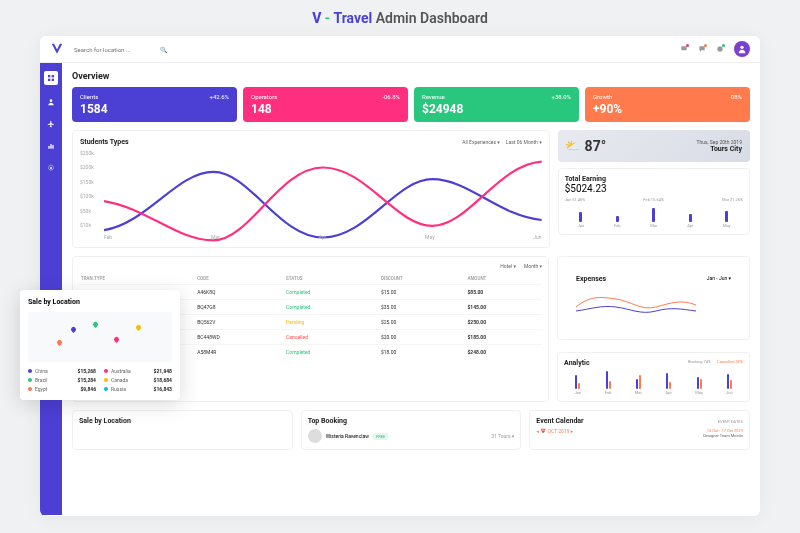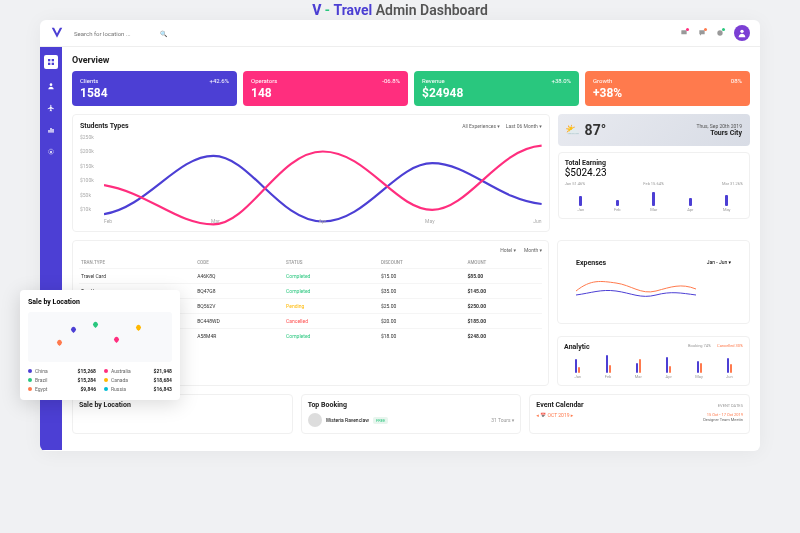--- a/index.html
+++ b/index.html
@@ -1,22 +1,22 @@
 <!DOCTYPE html>
 <html><head>
 <meta charset="utf-8">
 <style>
 *{margin:0;padding:0;box-sizing:border-box;font-family:-apple-system,BlinkMacSystemFont,'Segoe UI',Roboto,sans-serif}
 body{background:#f0f1f3;width:800px;height:533px;overflow:hidden;font-size:8px}
-.page-title{text-align:center;padding:2px 0;font-size:14px;font-weight:600}
+.page-title{text-align:center;padding:10px 0;font-size:14px;font-weight:600}
 .page-title .v-logo{color:#4c3fd4;font-weight:800}
 .page-title .dash{color:#29c77e}
 .page-title .travel{color:#4c3fd4;font-weight:700}
 .page-title .admin{color:#555}
-.app{background:#fff;border-radius:6px;margin:0 40px;box-shadow:0 2px 20px rgba(0,0,0,0.05);position:relative;height:431px;overflow:hidden}
+.app{background:#fff;border-radius:6px;margin:0 40px;box-shadow:0 2px 20px rgba(0,0,0,0.05);position:relative;height:480px;overflow:hidden}
 .topbar{display:flex;align-items:center;padding:5px 10px;border-bottom:1px solid #eee}
 .logo{width:14px;height:14px;margin-right:10px}
 .logo svg{width:100%;height:100%}
 .search{flex:1;display:flex;align-items:center;gap:6px;color:#999;font-size:6px}
 .search input{border:none;outline:none;font-size:6px;width:80px}
 .top-icons{display:flex;gap:10px;align-items:center}
 .top-icons .icn{width:8px;height:8px;position:relative}
 .top-icons .dot{position:absolute;top:-1px;right:-1px;width:3px;height:3px;border-radius:50%}
 .avatar{width:16px;height:16px;border-radius:50%;background:#7b3fd4;display:flex;align-items:center;justify-content:center}
 .avatar svg{width:10px;height:10px}
@@ -181,21 +181,21 @@
               <span>Revenue</span>
               <span>+38.0%</span>
             </div>
             <div class="val">$24948</div>
           </div>
           <div class="card c4">
             <div class="lbl">
               <span>Growth</span>
               <span>08%</span>
             </div>
-            <div class="val">+38%</div>
+            <div class="val">+90%</div>
           </div>
         </div>
 
       <div class="row">
         <div class="panel chart-main">
           <div class="chart-head">
             <div class="panel-title">Students Types</div>
             <div class="chart-filters">
               <span><span>All Experiences</span> ▾</span>
               <span><span>Last 06 Month</span> ▾</span>

